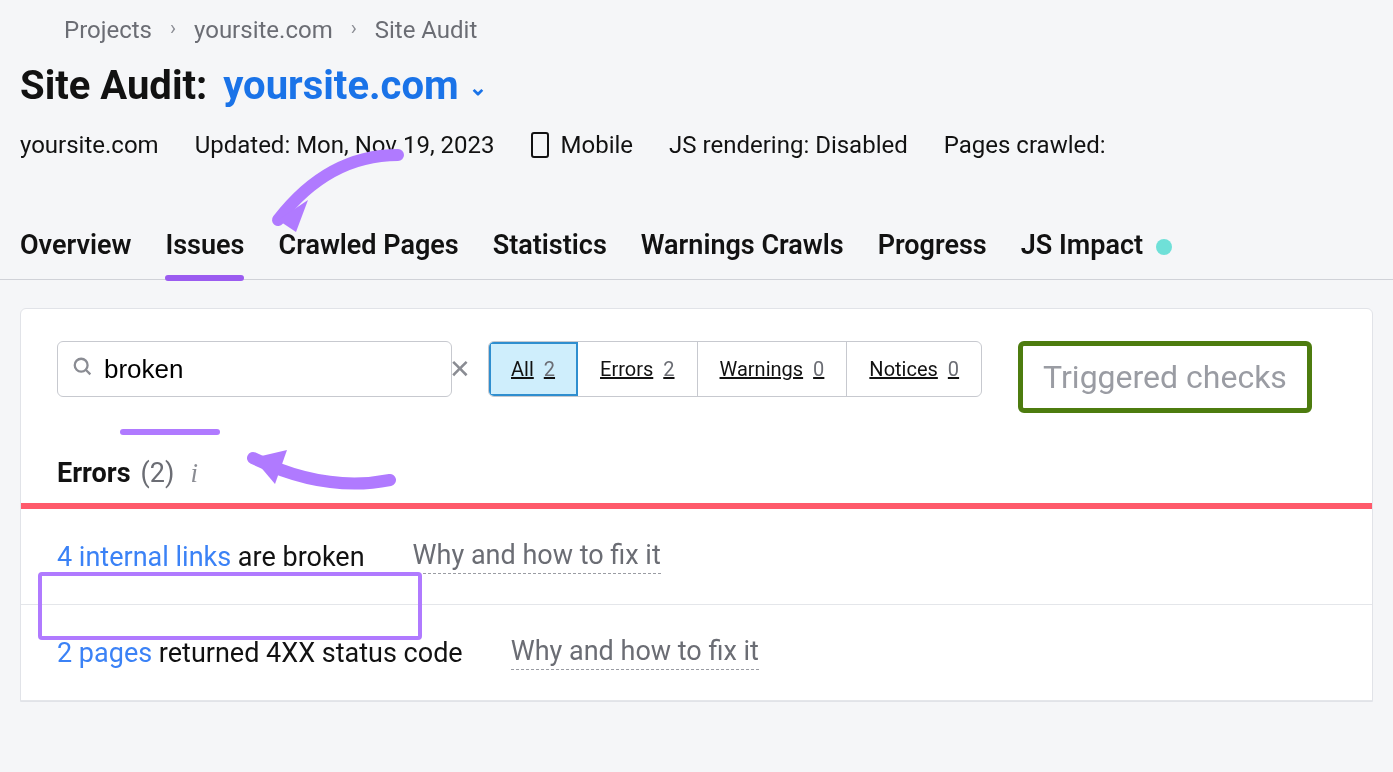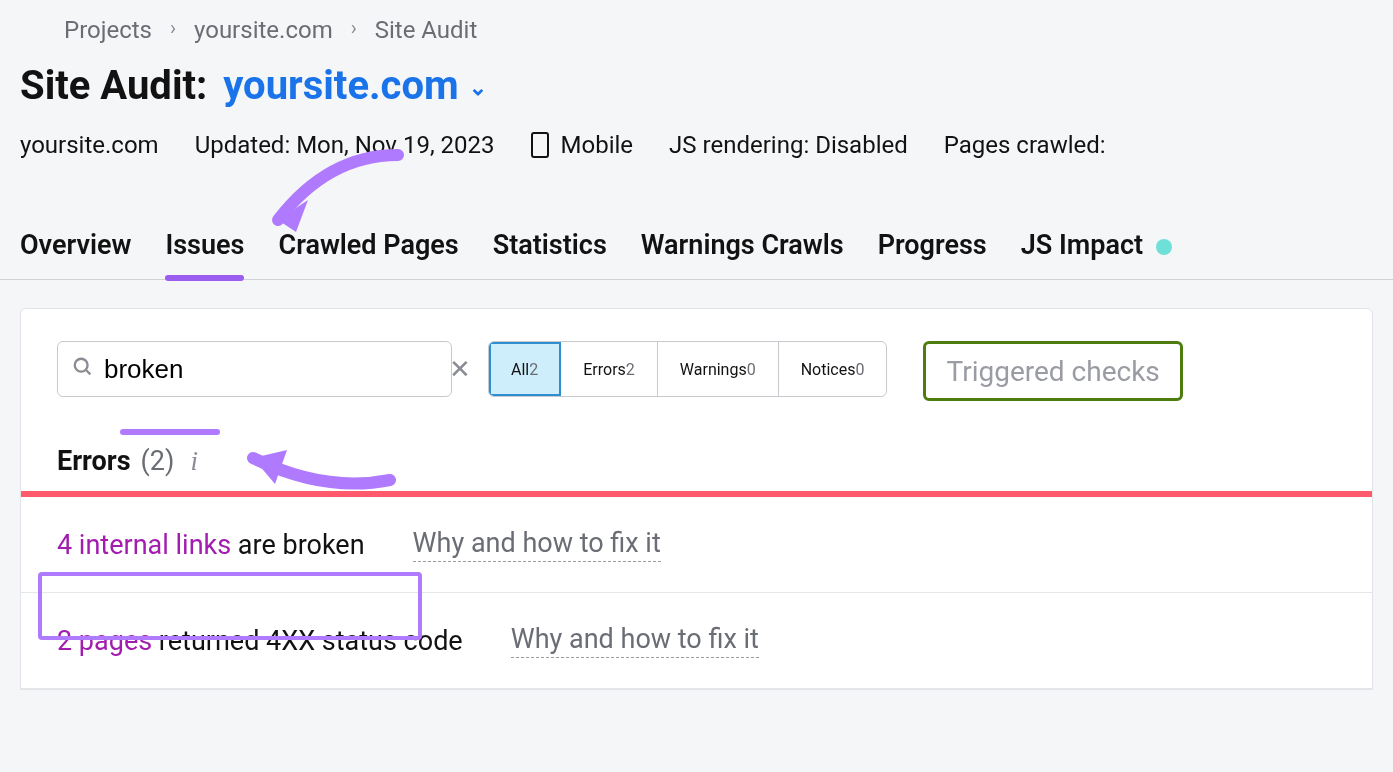--- a/index.html
+++ b/index.html
@@ -134,40 +134,42 @@
   .filters {
     display: flex;
     border: 1px solid #c7c9cf;
     border-radius: 6px;
     overflow: hidden;
     height: 56px;
   }
   .filters .flt {
     display: flex;
     align-items: center;
+    gap: 10px;
     padding: 0 22px;
-    font-size: 16px;
+    font-size: 20px;
     border-right: 1px solid #c7c9cf;
     cursor: pointer;
+    text-decoration: underline;
   }
   .filters .flt:last-child { border-right: none; }
   .filters .flt.active {
     background: #cfeefc;
     outline: 2px solid #2f8ecf;
     outline-offset: -2px;
   }
   .filters .count { color: #6b6d74; }
   .triggered {
-    border: 3px solid #4d7c0f;
+    border: 5px solid #4d7c0f;
     border-radius: 6px;
-    height: 60px;
+    height: 72px;
     display: flex;
     align-items: center;
     padding: 0 20px;
-    font-size: 28px;
+    font-size: 32px;
     color: #9a9ca3;
     white-space: nowrap;
     overflow: hidden;
   }
   .section-head {
     display: flex;
     align-items: center;
     gap: 10px;
     padding: 36px 36px 14px 36px;
     font-size: 27px;
@@ -186,21 +188,21 @@
   }
   .issue-row {
     display: flex;
     align-items: center;
     gap: 48px;
     padding: 30px 36px;
     border-bottom: 1px solid #e4e6ea;
     font-size: 27px;
   }
   .issue-row .text { color: #121212; }
-  .issue-row .link { color: #a21caf; cursor: pointer; }
+  .issue-row .link { color: #3b82f6; cursor: pointer; }
   .issue-row .fix {
     color: #6b6d74;
     border-bottom: 1px dashed #9a9ca3;
     padding-bottom: 2px;
     cursor: pointer;
   }
   .hi-box {
     position: absolute;
     border: 4px solid #b07aff;
     border-radius: 4px;

